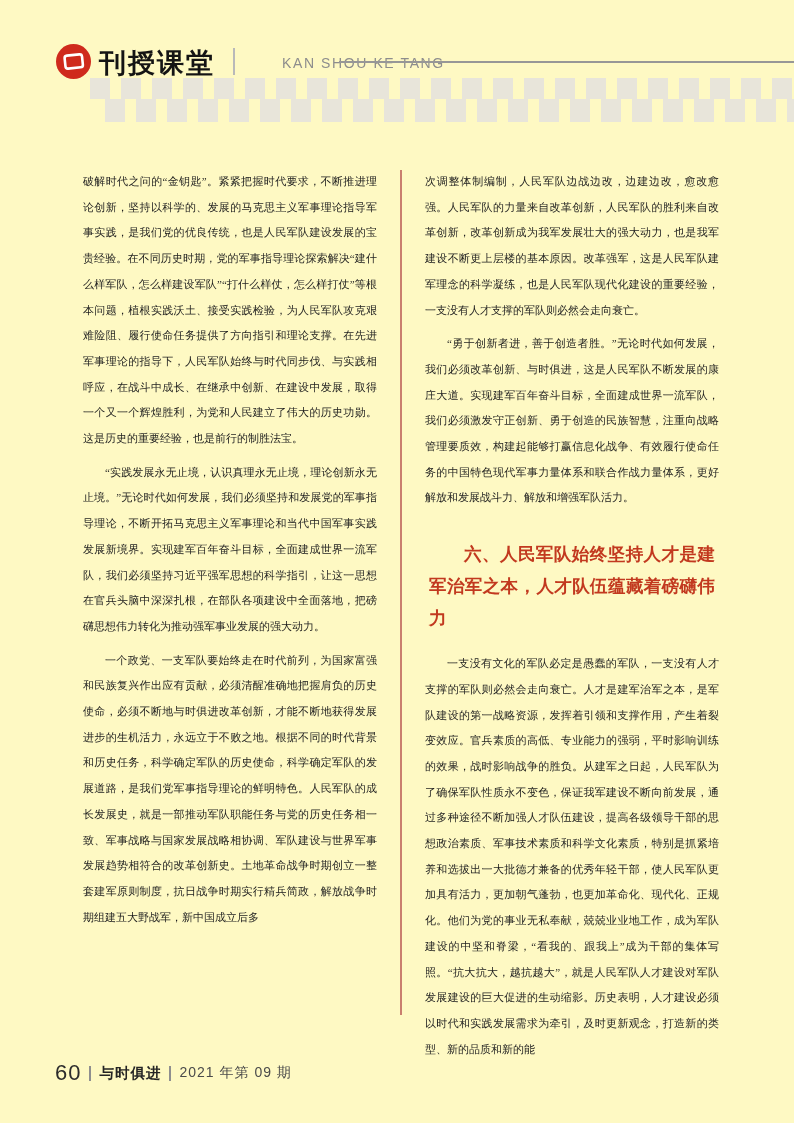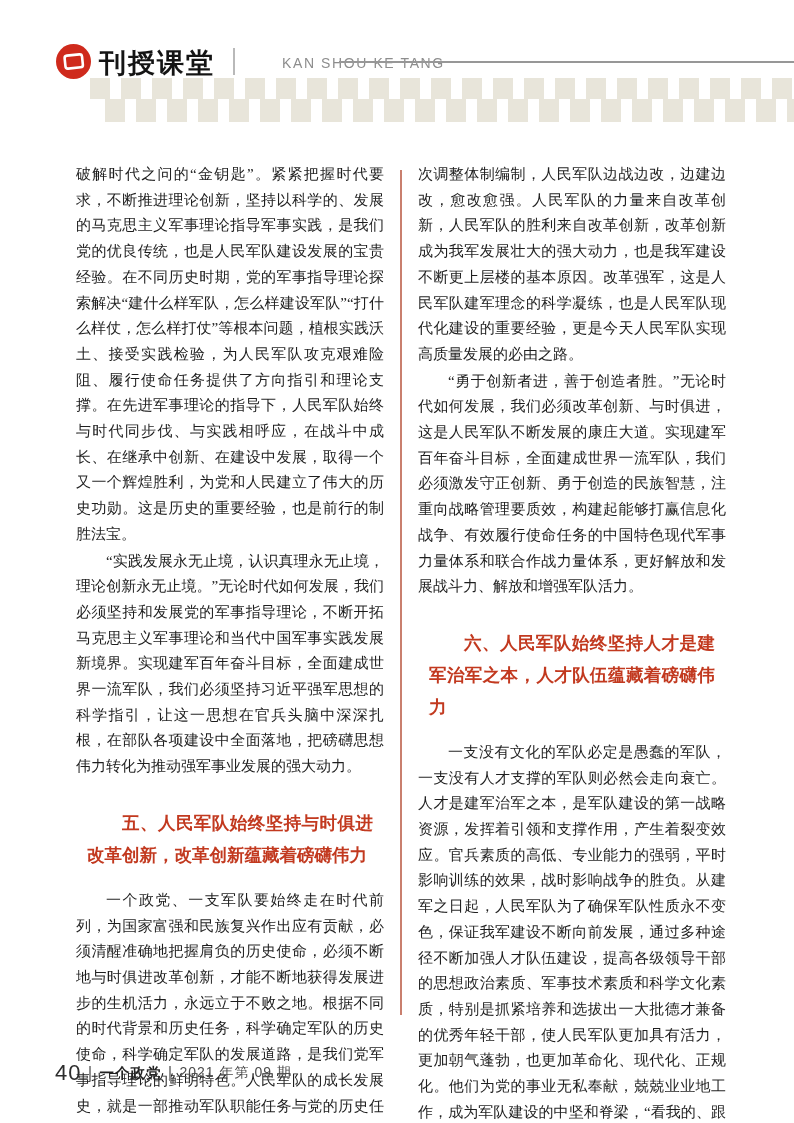--- a/index.html
+++ b/index.html
@@ -1,18 +1,18 @@
 <!DOCTYPE html>
 <html><head>
 <meta charset="utf-8">
 <style>
   html,body{margin:0;padding:0;background:#9c9c9c;}
   #page{
     position:relative;width:794px;height:1123px;margin:0 auto;
-    background:#ffffff;overflow:hidden;
+    background:#fef9c3;overflow:hidden;
     font-family:"Liberation Serif","DejaVu Serif",serif;
   }
   
   .logo-badge{position:absolute;left:56px;top:44px;width:35px;height:35px;}
   .header-title{
     position:absolute;left:99px;top:45px;
     font-family:"Liberation Sans","DejaVu Sans",sans-serif;
     font-size:27px;font-weight:bold;color:#141414;letter-spacing:2px;white-space:nowrap;
   }
   .header-sep{position:absolute;left:233px;top:48px;width:2px;height:27px;background:#b9b9b9;}
@@ -30,21 +30,21 @@
   }
   .checker-row.r2{
     left:105px;top:99px;height:23px;
     background:repeating-linear-gradient(90deg,var(--beige) 0 20px,transparent 20px 31px);
   }
   
   .col{position:absolute;top:161px;width:310px;}
   .col-left{left:75px;}
   .col-right{left:417px;}
   .col p.body-para{
-    margin:1px;font-size:15px;line-height:25.7px;text-align:justify;
+    margin:8px;font-size:11px;line-height:25.7px;text-align:justify;
     color:#1e1e1e;word-break:break-all;
   }
   .col p.body-para.indent{text-indent:2em;}
   .col h2.sec-heading{
     margin:27px 12px 17px;
     font-family:"Liberation Sans","DejaVu Sans",sans-serif;
     font-size:17.5px;font-weight:bold;line-height:32px;
     color:var(--accent);text-indent:2em;text-align:justify;word-break:break-all;
   }
   .divider{position:absolute;left:400px;top:170px;width:2px;height:845px;background:var(--divider);}
@@ -79,32 +79,31 @@
   <div class="header-sep"></div>
   <div class="header-sub">KAN SHOU KE TANG</div>
   <div class="header-line"></div>
 
   <div class="checker-row r1"></div>
   <div class="checker-row r2"></div>
 
   <div class="col col-left" id="col-left">
       <p class="body-para">破解时代之问的“金钥匙”。紧紧把握时代要求，不断推进理论创新，坚持以科学的、发展的马克思主义军事理论指导军事实践，是我们党的优良传统，也是人民军队建设发展的宝贵经验。在不同历史时期，党的军事指导理论探索解决“建什么样军队，怎么样建设军队”“打什么样仗，怎么样打仗”等根本问题，植根实践沃土、接受实践检验，为人民军队攻克艰难险阻、履行使命任务提供了方向指引和理论支撑。在先进军事理论的指导下，人民军队始终与时代同步伐、与实践相呼应，在战斗中成长、在继承中创新、在建设中发展，取得一个又一个辉煌胜利，为党和人民建立了伟大的历史功勋。这是历史的重要经验，也是前行的制胜法宝。</p>
       <p class="body-para indent">“实践发展永无止境，认识真理永无止境，理论创新永无止境。”无论时代如何发展，我们必须坚持和发展党的军事指导理论，不断开拓马克思主义军事理论和当代中国军事实践发展新境界。实现建军百年奋斗目标，全面建成世界一流军队，我们必须坚持习近平强军思想的科学指引，让这一思想在官兵头脑中深深扎根，在部队各项建设中全面落地，把磅礴思想伟力转化为推动强军事业发展的强大动力。</p>
-      <h2 class="sec-heading">五、人民军队始终坚持与时俱进改革创新，改革创新蕴藏着磅礴伟力</h2>
       <p class="body-para indent">一个政党、一支军队要始终走在时代前列，为国家富强和民族复兴作出应有贡献，必须清醒准确地把握肩负的历史使命，必须不断地与时俱进改革创新，才能不断地获得发展进步的生机活力，永远立于不败之地。根据不同的时代背景和历史任务，科学确定军队的历史使命，科学确定军队的发展道路，是我们党军事指导理论的鲜明特色。人民军队的成长发展史，就是一部推动军队职能任务与党的历史任务相一致、军事战略与国家发展战略相协调、军队建设与世界军事发展趋势相符合的改革创新史。土地革命战争时期创立一整套建军原则制度，抗日战争时期实行精兵简政，解放战争时期组建五大野战军，新中国成立后多</p>
     </div>
   <div class="divider"></div>
   <div class="col col-right" id="col-right">
-      <p class="body-para">次调整体制编制，人民军队边战边改，边建边改，愈改愈强。人民军队的力量来自改革创新，人民军队的胜利来自改革创新，改革创新成为我军发展壮大的强大动力，也是我军建设不断更上层楼的基本原因。改革强军，这是人民军队建军理念的科学凝练，也是人民军队现代化建设的重要经验，更是今天人民军队实现高质量发展的必由之路。</p>
+      <p class="body-para">次调整体制编制，人民军队边战边改，边建边改，愈改愈强。人民军队的力量来自改革创新，人民军队的胜利来自改革创新，改革创新成为我军发展壮大的强大动力，也是我军建设不断更上层楼的基本原因。改革强军，这是人民军队建军理念的科学凝练，也是人民军队现代化建设的重要经验，一支没有人才支撑的军队则必然会走向衰亡。</p>
       <p class="body-para indent">“勇于创新者进，善于创造者胜。”无论时代如何发展，我们必须改革创新、与时俱进，这是人民军队不断发展的康庄大道。实现建军百年奋斗目标，全面建成世界一流军队，我们必须激发守正创新、勇于创造的民族智慧，注重向战略管理要质效，构建起能够打赢信息化战争、有效履行使命任务的中国特色现代军事力量体系和联合作战力量体系，更好解放和发展战斗力、解放和增强军队活力。</p>
       <h2 class="sec-heading">六、人民军队始终坚持人才是建军治军之本，人才队伍蕴藏着磅礴伟力</h2>
       <p class="body-para indent">一支没有文化的军队必定是愚蠢的军队，一支没有人才支撑的军队则必然会走向衰亡。人才是建军治军之本，是军队建设的第一战略资源，发挥着引领和支撑作用，产生着裂变效应。官兵素质的高低、专业能力的强弱，平时影响训练的效果，战时影响战争的胜负。从建军之日起，人民军队为了确保军队性质永不变色，保证我军建设不断向前发展，通过多种途径不断加强人才队伍建设，提高各级领导干部的思想政治素质、军事技术素质和科学文化素质，特别是抓紧培养和选拔出一大批德才兼备的优秀年轻干部，使人民军队更加具有活力，更加朝气蓬勃，也更加革命化、现代化、正规化。他们为党的事业无私奉献，兢兢业业地工作，成为军队建设的中坚和脊梁，“看我的、跟我上”成为干部的集体写照。“抗大抗大，越抗越大”，就是人民军队人才建设对军队发展建设的巨大促进的生动缩影。历史表明，人才建设必须以时代和实践发展需求为牵引，及时更新观念，打造新的类型、新的品质和新的能</p>
     </div>
 
   <div class="footer">
-    <span class="page-num">40</span>
+    <span class="page-num">60</span>
     <span class="bar"></span>
-    <span class="mag">一个政党</span>
+    <span class="mag">与时俱进</span>
     <span class="bar"></span>
     <span class="issue">2021 年第 09 期</span>
   </div>
 
 </div>
 
 </body></html>

